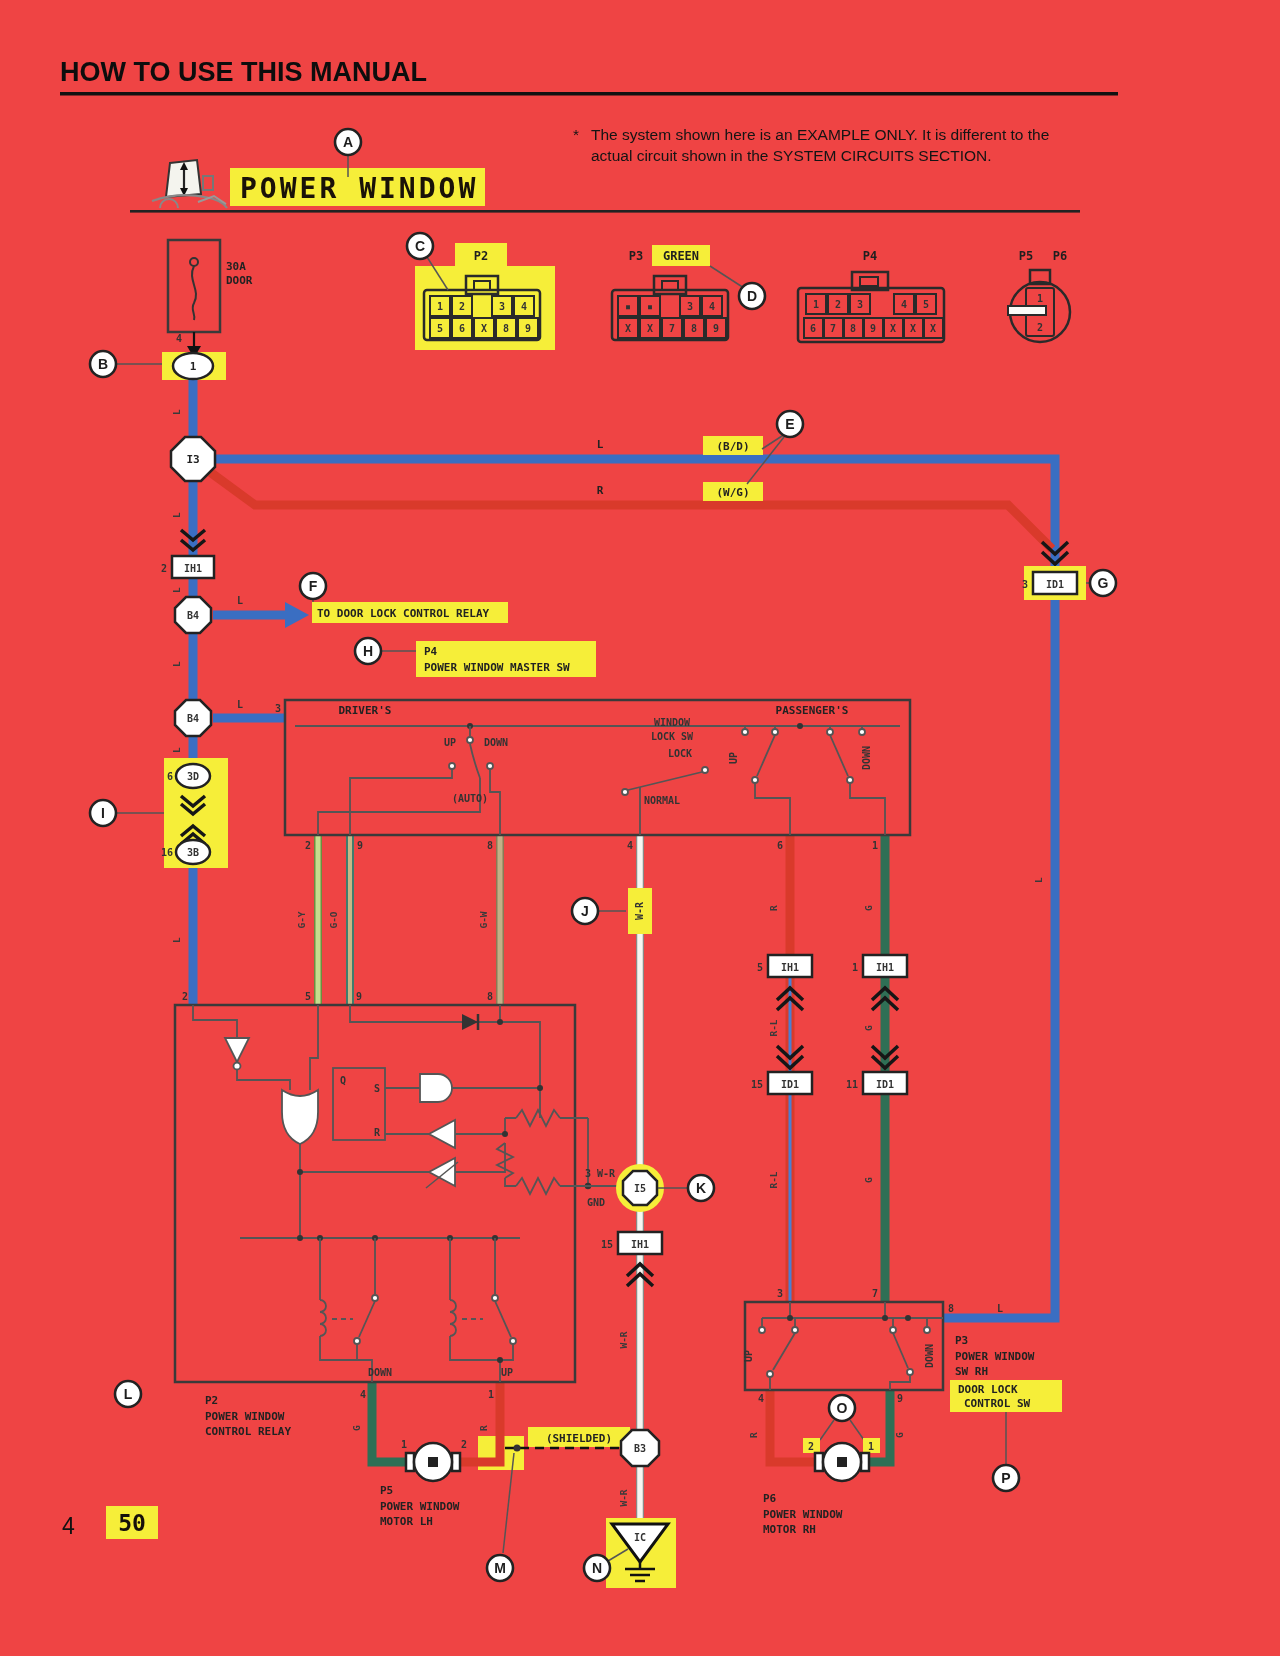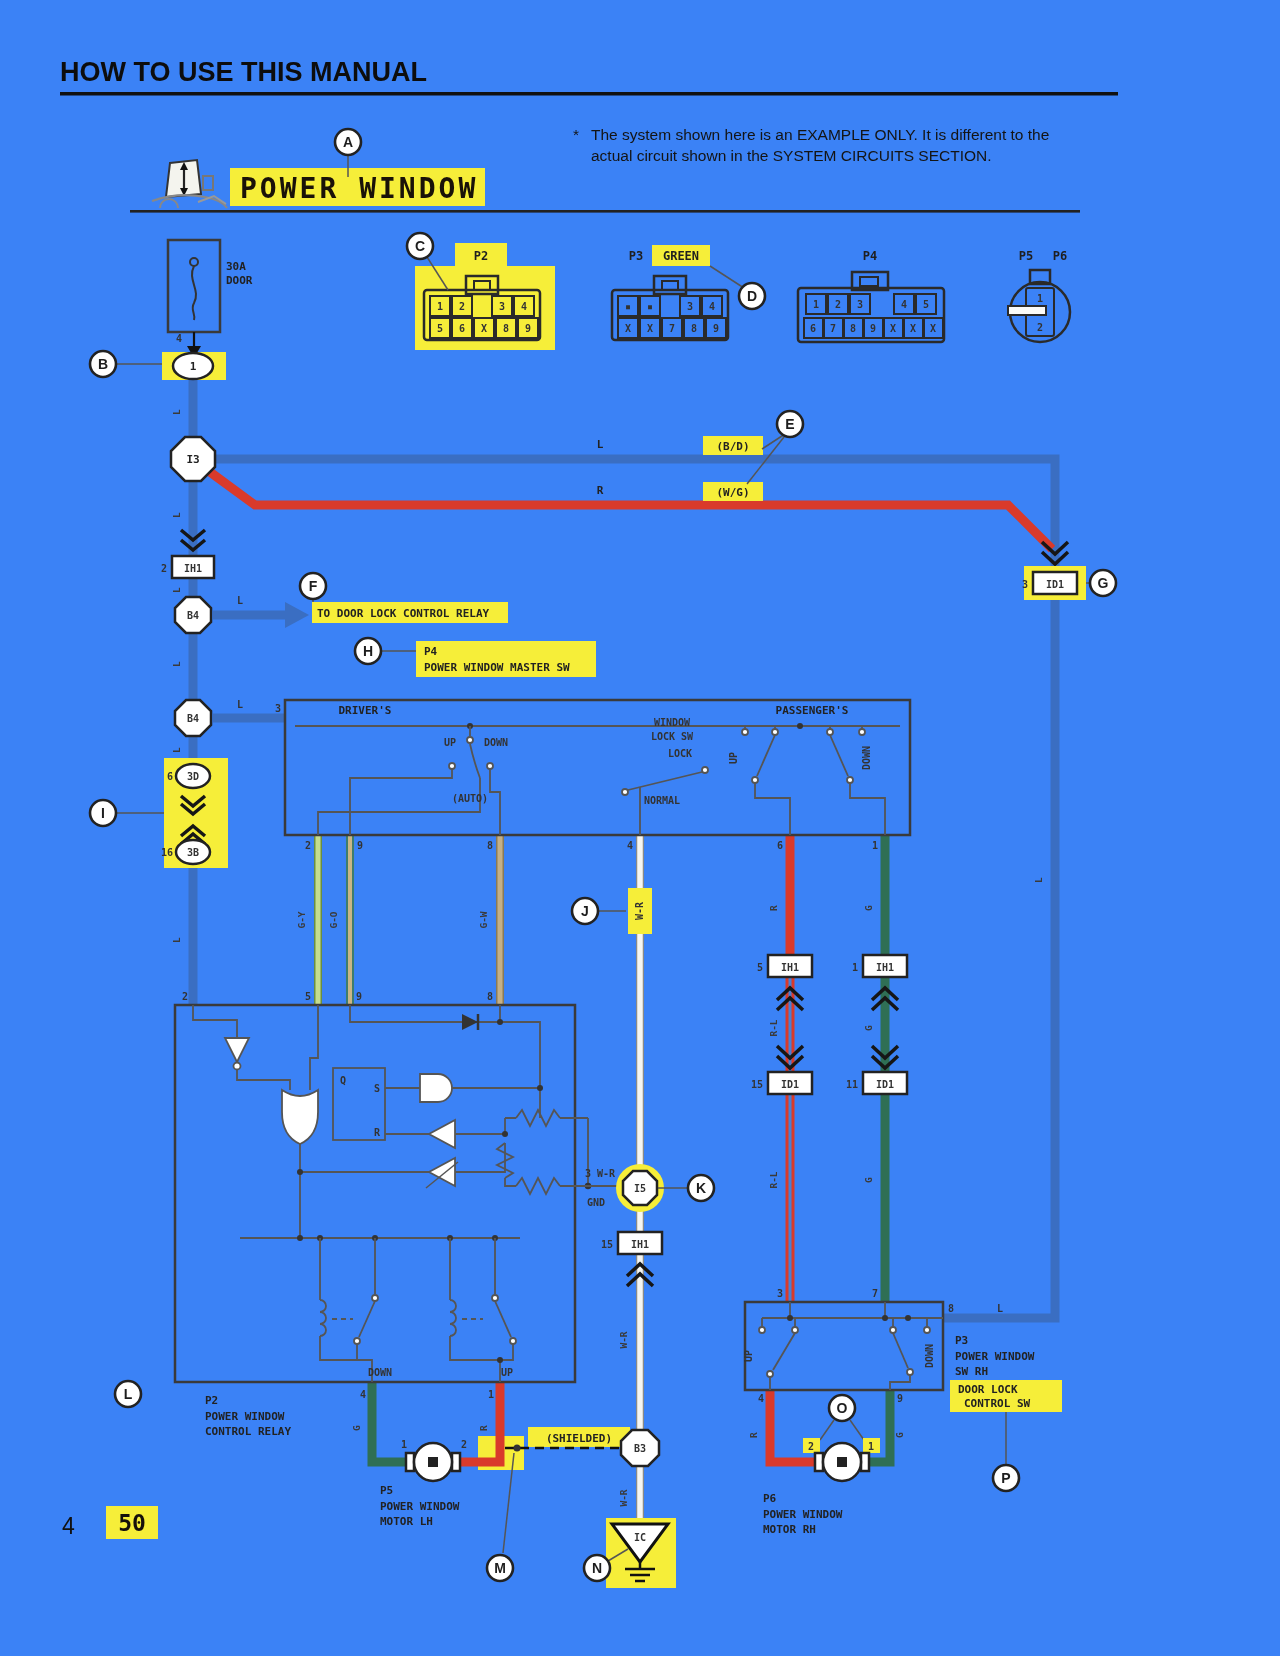--- a/index.html
+++ b/index.html
@@ -1,16 +1,16 @@
 <!DOCTYPE html>
 <html><head>
 <meta charset="utf-8">
 <style>
   html,body{margin:0;padding:0;background:#e8e8e8;}
-  #page{position:relative;width:1280px;height:1656px;background:#3b82f6;margin:0 auto;overflow:hidden;}
+  #page{position:relative;width:1280px;height:1656px;background:#ef4444;margin:0 auto;overflow:hidden;}
   svg{display:block}
   .hdr{font:800 27px "Liberation Sans",sans-serif;fill:#0d0d0d}
   .note{font:400 15.5px "Liberation Sans",sans-serif;fill:#141414}
   .ttl{font:800 28px "DejaVu Sans Mono",monospace;fill:#1a1208;letter-spacing:3px}
   .pg{font:400 23px "Liberation Sans",sans-serif;fill:#111}
   .pgref{font:700 23px "DejaVu Sans Mono",monospace;fill:#16100a}
   .t12{font:700 12px "DejaVu Sans Mono","DejaVu Sans",monospace;fill:#1f1f1f}
   .t11{font:700 11px "DejaVu Sans Mono","DejaVu Sans",monospace;fill:#222}
   .t10{font:700 10px "DejaVu Sans Mono","DejaVu Sans",monospace;fill:#333}
   .t9{font:700 9.5px "DejaVu Sans Mono","DejaVu Sans",monospace;fill:#3a3a3a}

